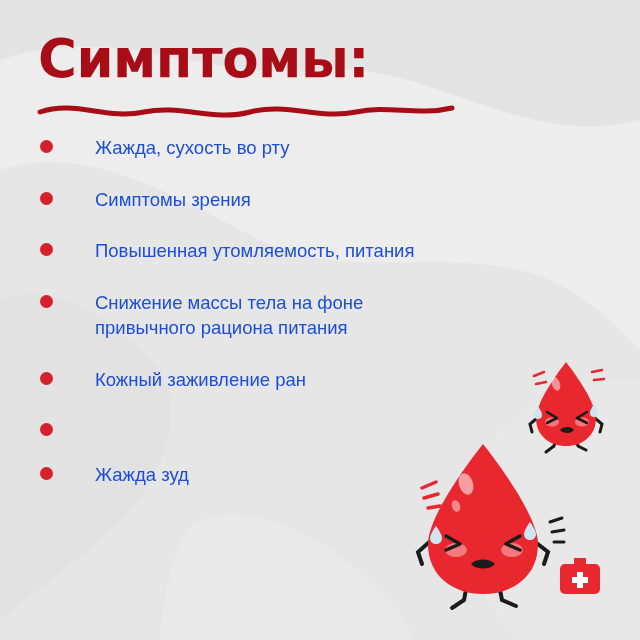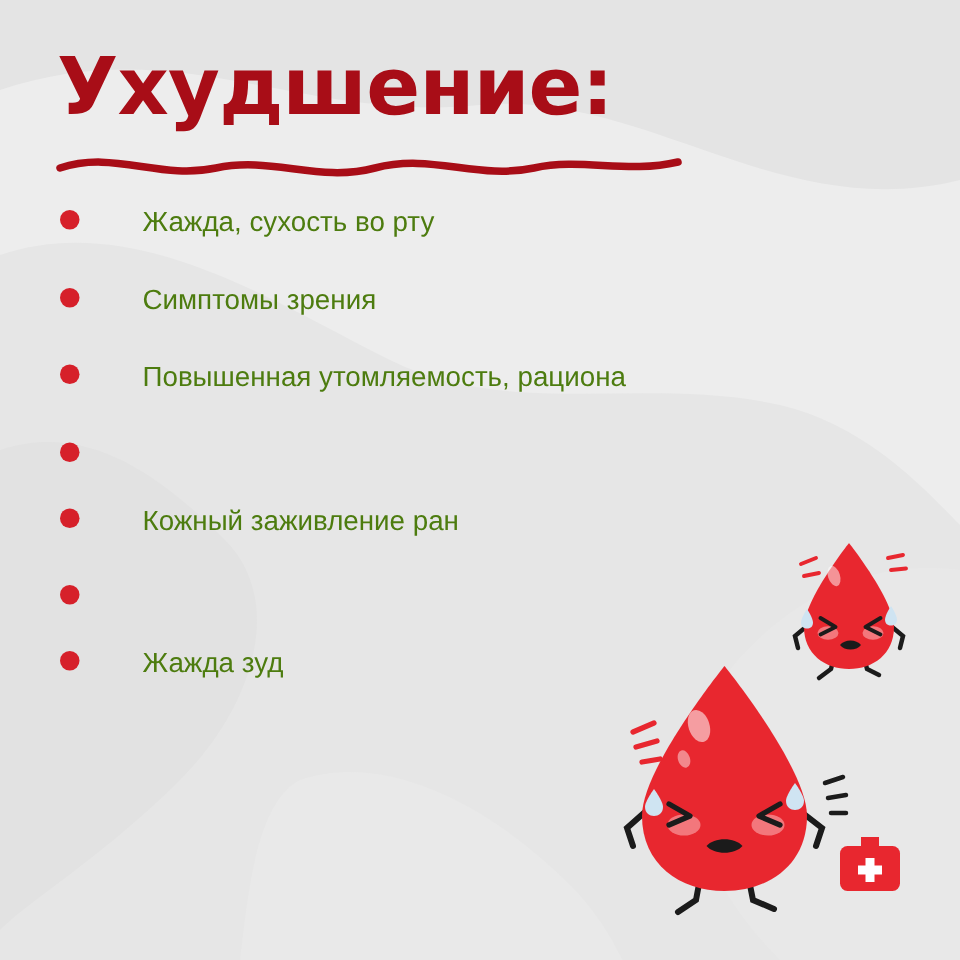--- a/index.html
+++ b/index.html
@@ -66,21 +66,21 @@
     width: 13px;
     height: 13px;
     border-radius: 50%;
     background: #d6202a;
     flex: 0 0 auto;
     margin-top: 5px;
   }
   .item-text {
     margin-left: 42px;
     font-size: 18.5px;
-    color: #4d7c0f;
+    color: #1d4ed8;
     line-height: 1.38;
     font-family: "Liberation Sans", sans-serif;
     white-space: pre-line;
   }
   .drop-big {
     position: absolute;
     left: 408px;
     top: 440px;
   }
   .drop-small {
@@ -103,41 +103,43 @@
     <rect x="0" y="0" width="640" height="640" fill="#ededed"></rect>
     <path d="M0,0 L640,0 L640,120 C520,150 430,60 320,70 C200,82 120,20 0,60 Z" fill="#e4e4e4"></path>
     <path d="M0,170 C90,140 180,200 260,240 C340,280 430,250 520,270 C580,284 620,330 640,350 L640,640 L0,640 Z" fill="#e6e6e6"></path>
     <path d="M0,300 C60,280 110,320 150,360 C190,400 170,470 120,520 C70,570 20,600 0,620 Z" fill="#e2e2e2"></path>
     <path d="M640,380 C560,370 500,420 470,470 C440,520 470,590 520,640 L640,640 Z" fill="#e8e8e8"></path>
     <path d="M200,520 C260,500 330,540 380,590 C400,610 410,630 415,640 L160,640 C165,600 170,535 200,520 Z" fill="#e9e9e9"></path>
   </svg>
 
   <div class="content">
 
-    <div class="title">Ухудшение:</div>
+    <div class="title">Симптомы:</div>
 
     <svg class="title-underline" viewBox="0 0 420 24">
       <path d="M4,14 C40,2 70,22 108,14 C146,6 176,24 214,14 C252,4 282,22 320,14 C352,7 382,18 416,10" fill="none" stroke="#a80d17" stroke-width="5" stroke-linecap="round"></path>
     </svg>
 
     <div class="list">
       <div class="list-item">
         <span class="bullet"></span>
         <span class="item-text">Жажда, сухость во рту</span>
       </div>
       <div class="list-item">
         <span class="bullet"></span>
         <span class="item-text">Симптомы зрения</span>
       </div>
       <div class="list-item">
         <span class="bullet"></span>
-        <span class="item-text">Повышенная утомляемость, рациона</span>
-      </div>
-      <div class="list-item">
-        <span class="bullet"></span>
+        <span class="item-text">Повышенная утомляемость, питания</span>
+      </div>
+      <div class="list-item">
+        <span class="bullet"></span>
+        <span class="item-text">Снижение массы тела на фоне
+привычного рациона питания</span>
       </div>
       <div class="list-item">
         <span class="bullet"></span>
         <span class="item-text">Кожный заживление ран</span>
       </div>
       <div class="list-item">
         <span class="bullet"></span>
       </div>
       <div class="list-item">
         <span class="bullet"></span>

